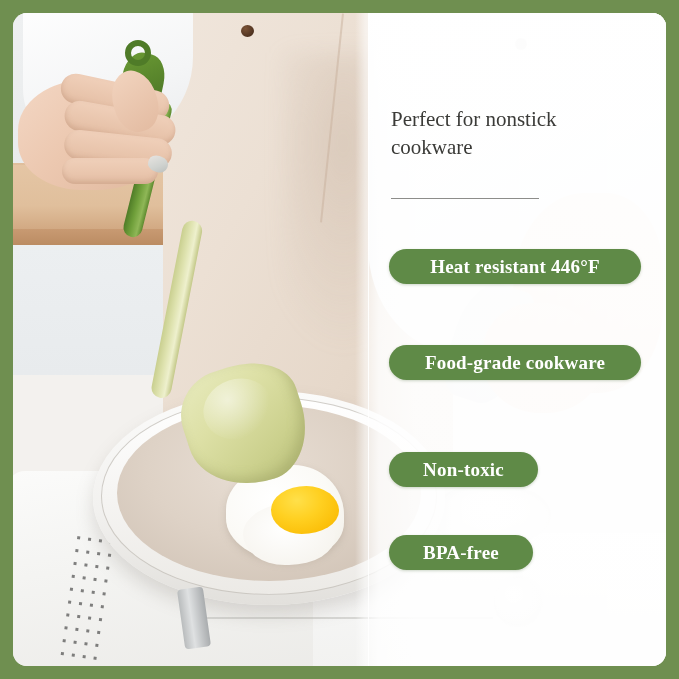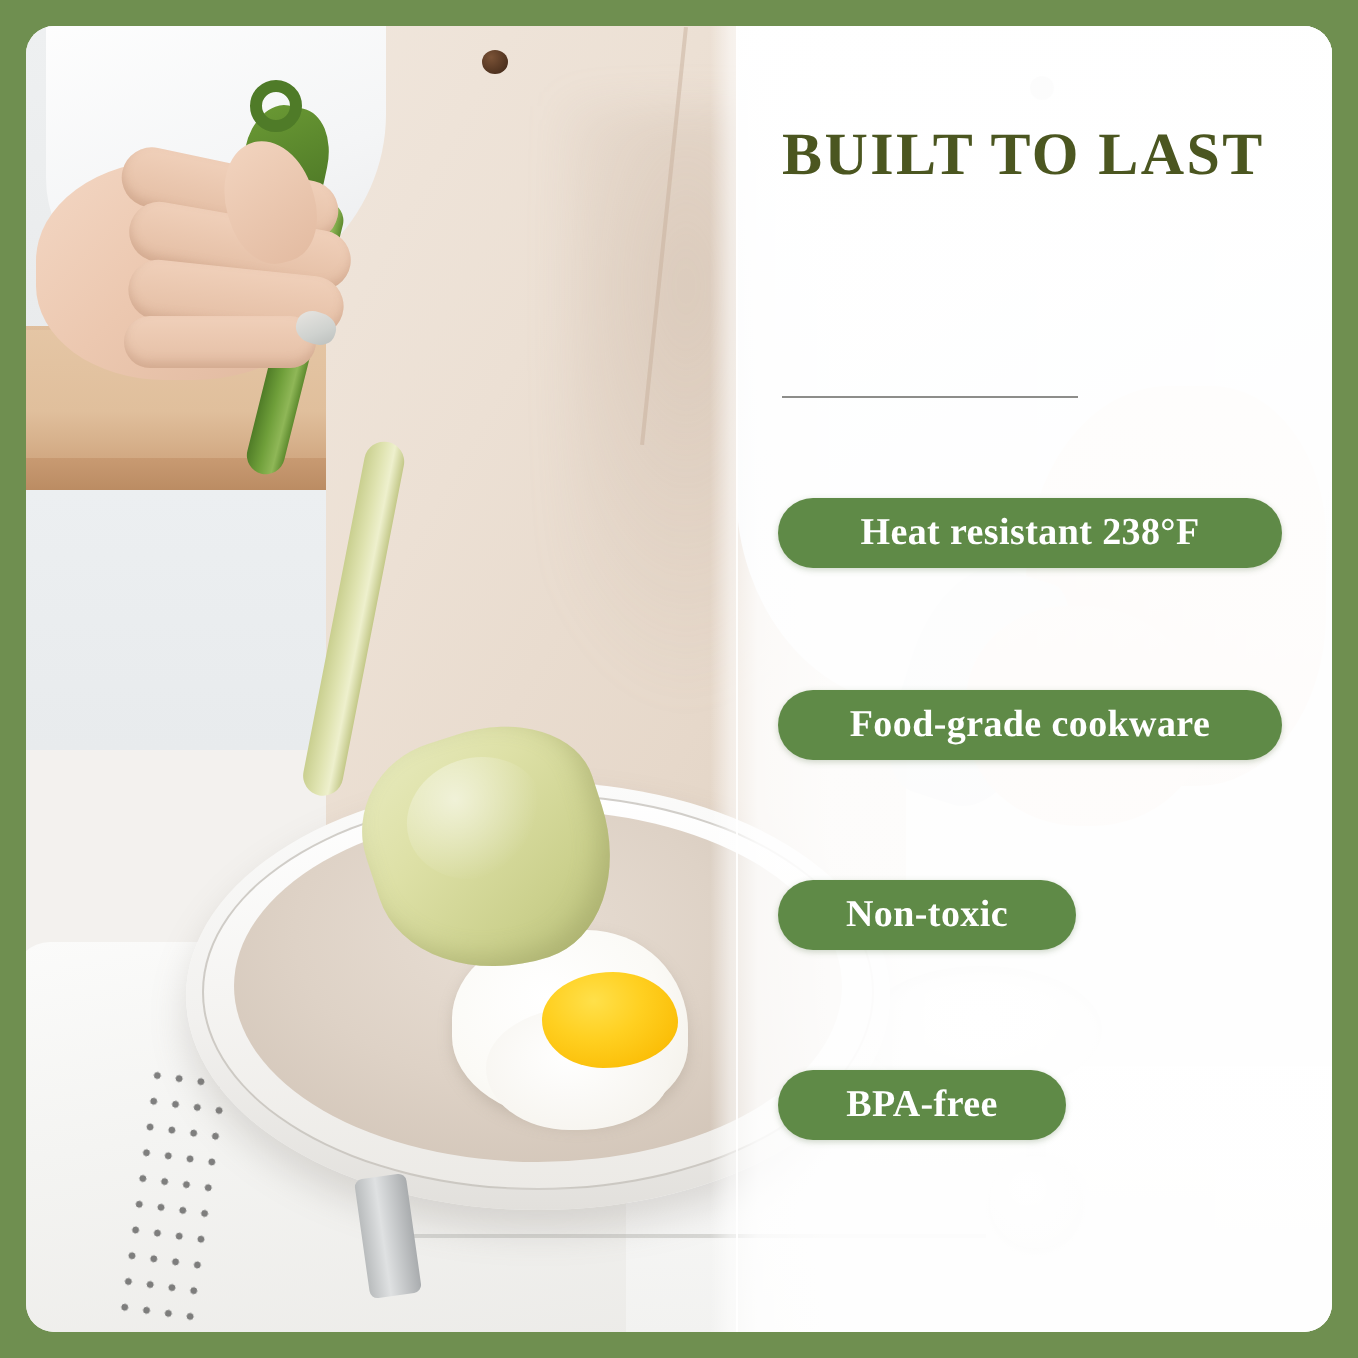--- a/index.html
+++ b/index.html
@@ -461,21 +461,21 @@
     letter-spacing: .2px;
     white-space: nowrap;
     box-shadow: 0 1px 3px rgba(80,110,60,.28);
   }
   .pill-row { margin-bottom: 0; }
   .pill-row.r1 { position: absolute; top: 14px;  left: 0; }
   .pill-row.r2 { position: absolute; top: 110px; left: 0; }
   .pill-row.r3 { position: absolute; top: 205px; left: 0; }
   .pill-row.r4 { position: absolute; top: 300px; left: 0; }
   .pill.wide { width: 252px; padding: 0; }
-  .pill.mid  { width: 149px; padding: 0; }
+  .pill.mid  { width: 149px; padding: 0; margin-top: 12px; }
   .pill.mid2 { width: 144px; padding: 0; font-family: Liberation Serif, serif; }
 </style>
 </head>
 <body>
 
 <div class="card">
   <div class="frame-inner">
 
     <div class="photo">
       <div class="wall"></div>
@@ -529,28 +529,28 @@
         <div class="finger f4"></div>
         <div class="thumb"></div>
         <div class="nail"></div>
       </div>
     </div>
 
     <div class="overlay"></div>
     <div class="overlay-edge"></div>
 
     <div class="content">
-      <div class="headline">BUILT TO LAST</div>
-
+
+      <div class="subhead">Perfect for nonstick cookware</div>
 
       <div class="divider"></div>
 
       <div class="pills">
         <div class="pill-row r1">
-          <div class="pill wide">Heat resistant 238°F</div>
+          <div class="pill wide">Heat resistant 446°F</div>
         </div>
         <div class="pill-row r2">
           <div class="pill wide">Food-grade cookware</div>
         </div>
         <div class="pill-row r3">
           <div class="pill mid">Non-toxic</div>
         </div>
         <div class="pill-row r4">
           <div class="pill mid2">BPA-free</div>
         </div>

